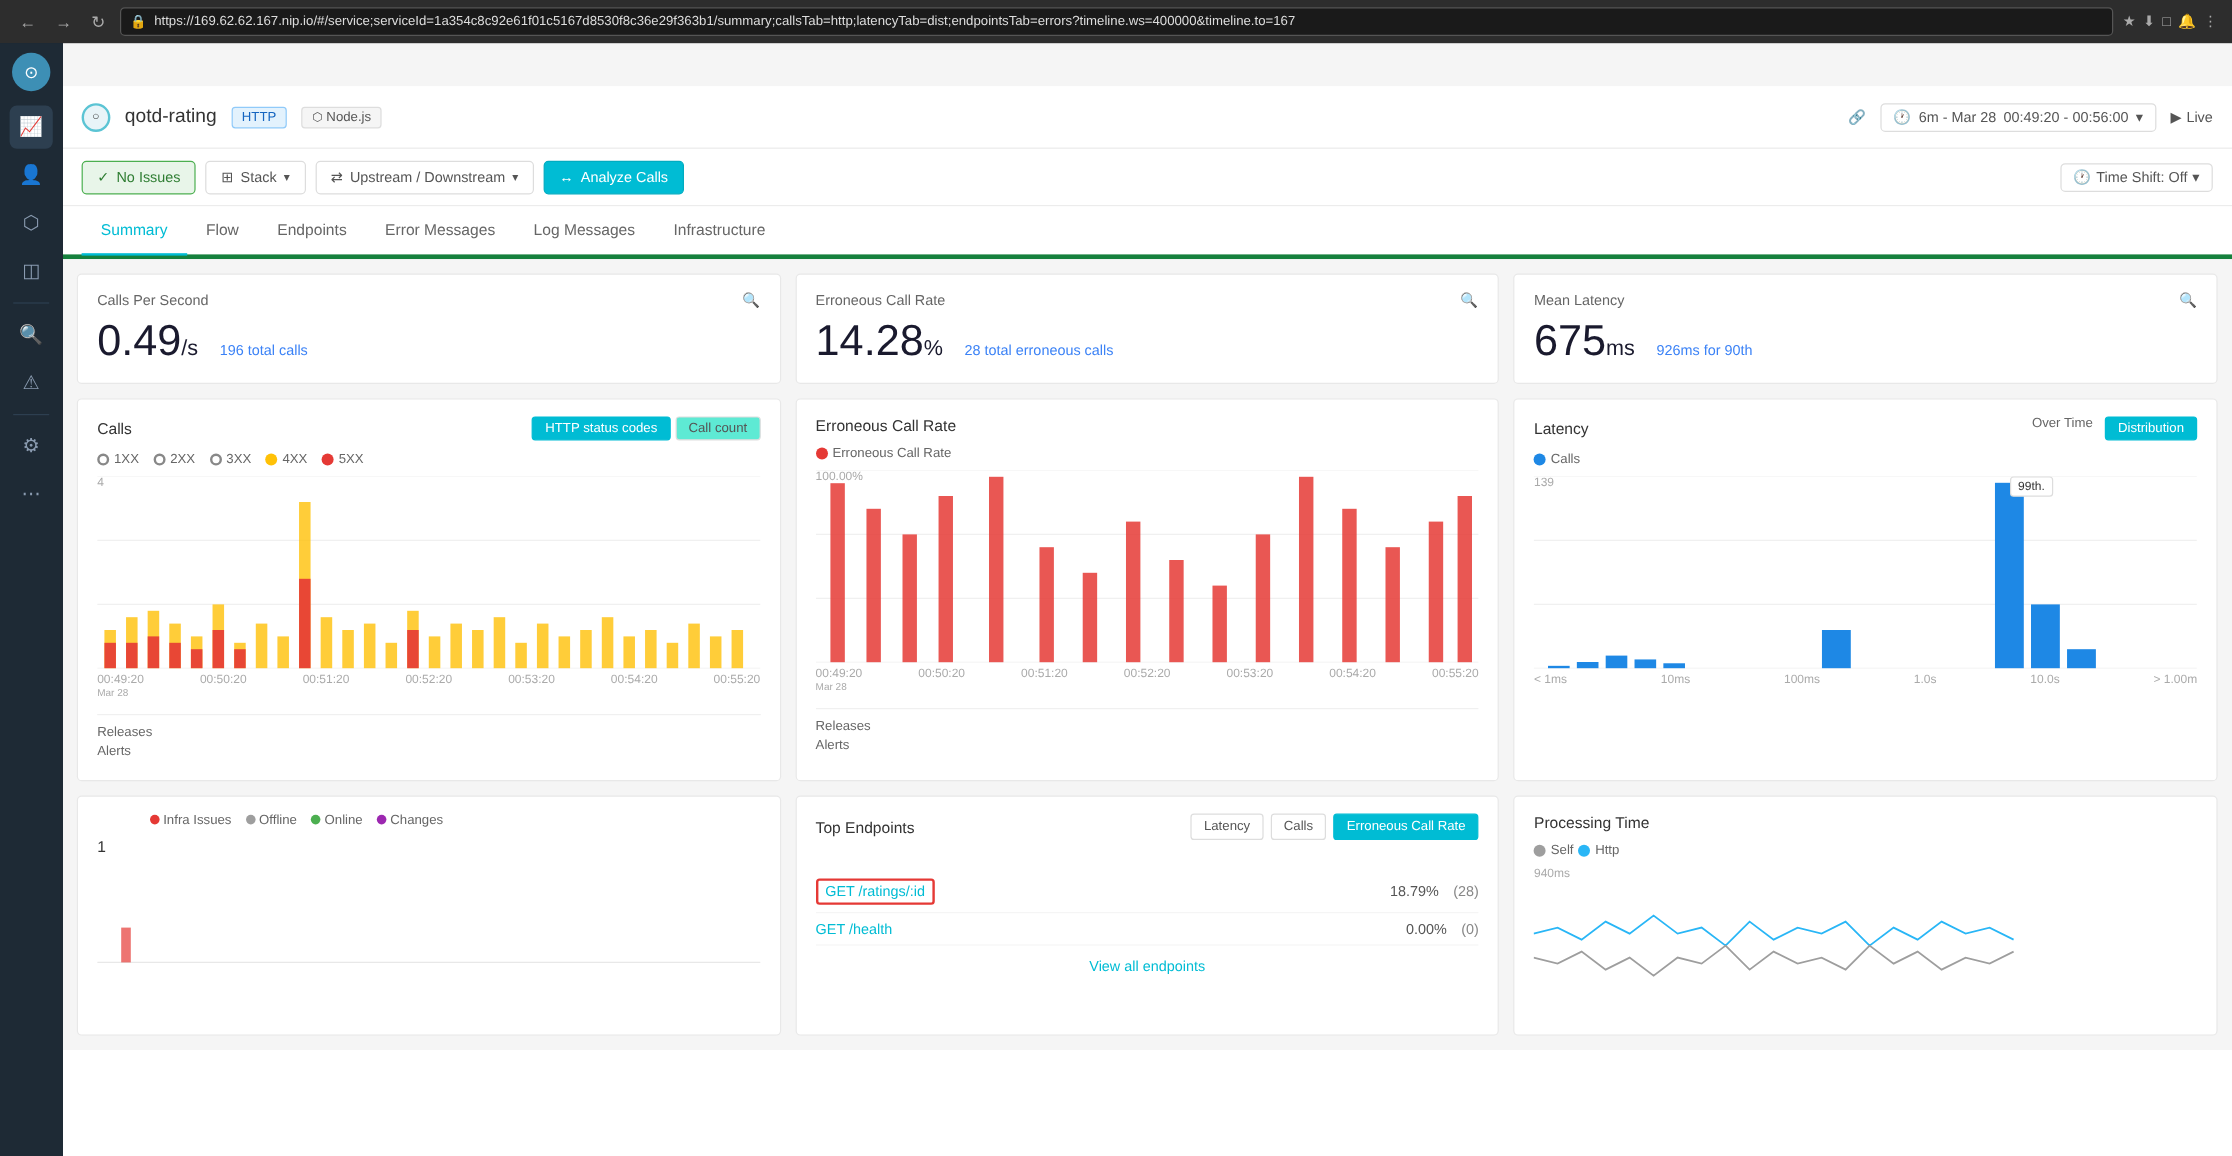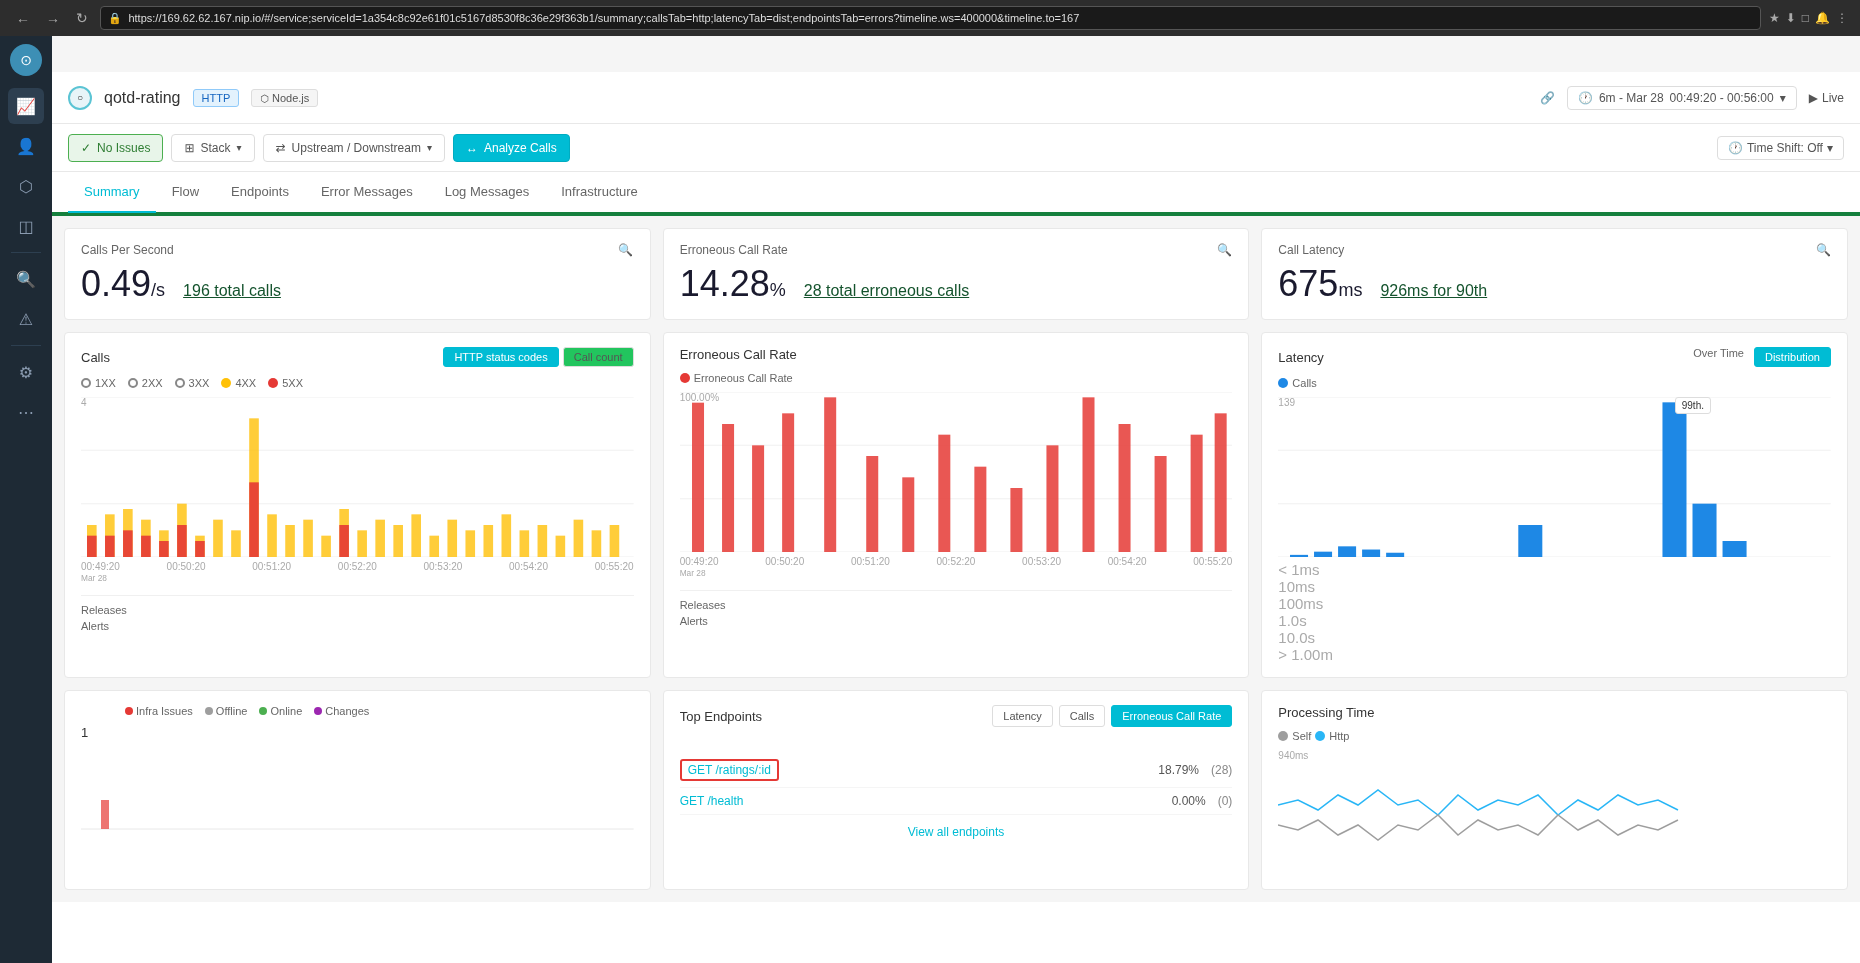--- a/index.html
+++ b/index.html
@@ -249,24 +249,23 @@
     }
     .metric-value {
       font-size: 36px;
       font-weight: 300;
       color: #1a1a2e;
     }
     .metric-value .unit {
       font-size: 18px;
     }
     .metric-sub {
-      font-size: 16px;
-      color: #14532d;
+      font-size: 12px;
+      color: #3b82f6;
       margin-left: 8px;
-      text-decoration: underline;
     }
     .magnify-icon { color: #aaa; cursor: pointer; }
 
     
     .charts-row {
       display: grid;
       grid-template-columns: 1fr 1fr 1fr;
       gap: 12px;
       margin-bottom: 12px;
     }
@@ -291,21 +290,21 @@
     .chart-toggle {
       display: flex;
       gap: 4px;
     }
     .toggle-btn {
       padding: 3px 10px;
       border: 1px solid #ddd;
       border-radius: 3px;
       font-size: 11px;
       cursor: pointer;
-      background: #22c55e;
+      background: #5eead4;
       color: #555;
     }
     .toggle-btn.active {
       background: #00bcd4;
       border-color: #00bcd4;
       color: #fff;
     }
     .chart-legend {
       display: flex;
       gap: 12px;
@@ -610,21 +609,21 @@
         <div>
           <span class="metric-value">
             <span>14.28</span><span class="unit">%</span>
           </span>
           <span class="metric-sub">28 total erroneous calls</span>
         </div>
       </div>
 
       <div class="metric-card">
         <div class="metric-title">
-          <span>Call Latency</span>
+          <span>Mean Latency</span>
           <span class="magnify-icon">🔍</span>
         </div>
         <div>
           <span class="metric-value">
             <span>675</span><span class="unit">ms</span>
           </span>
           <span class="metric-sub">926ms for 90th</span>
         </div>
       </div>
     </div>
@@ -805,21 +804,21 @@
             <rect x="70" y="143" width="15" height="7" fill="#1e88e5"></rect>
             <rect x="90" y="146" width="15" height="4" fill="#1e88e5"></rect>
 
             <rect x="200" y="120" width="20" height="30" fill="#1e88e5"></rect>
 
             <rect x="320" y="5" width="20" height="145" fill="#1e88e5"></rect>
             <rect x="345" y="100" width="20" height="50" fill="#1e88e5"></rect>
             <rect x="370" y="135" width="20" height="15" fill="#1e88e5"></rect>
           </svg>
         </div>
-        <div class="chart-xaxis" style="display:flex;justify-content:space-between;font-size:15px;color:#aaa;margin-top:4px;flex-direction:column;">
+        <div class="chart-xaxis" style="display:flex;justify-content:space-between;font-size:10px;color:#aaa;margin-top:4px;">
           <span>&lt; 1ms</span>
           <span>10ms</span>
           <span>100ms</span>
           <span>1.0s</span>
           <span>10.0s</span>
           <span>&gt; 1.00m</span>
         </div>
       </div>
     </div>
 

